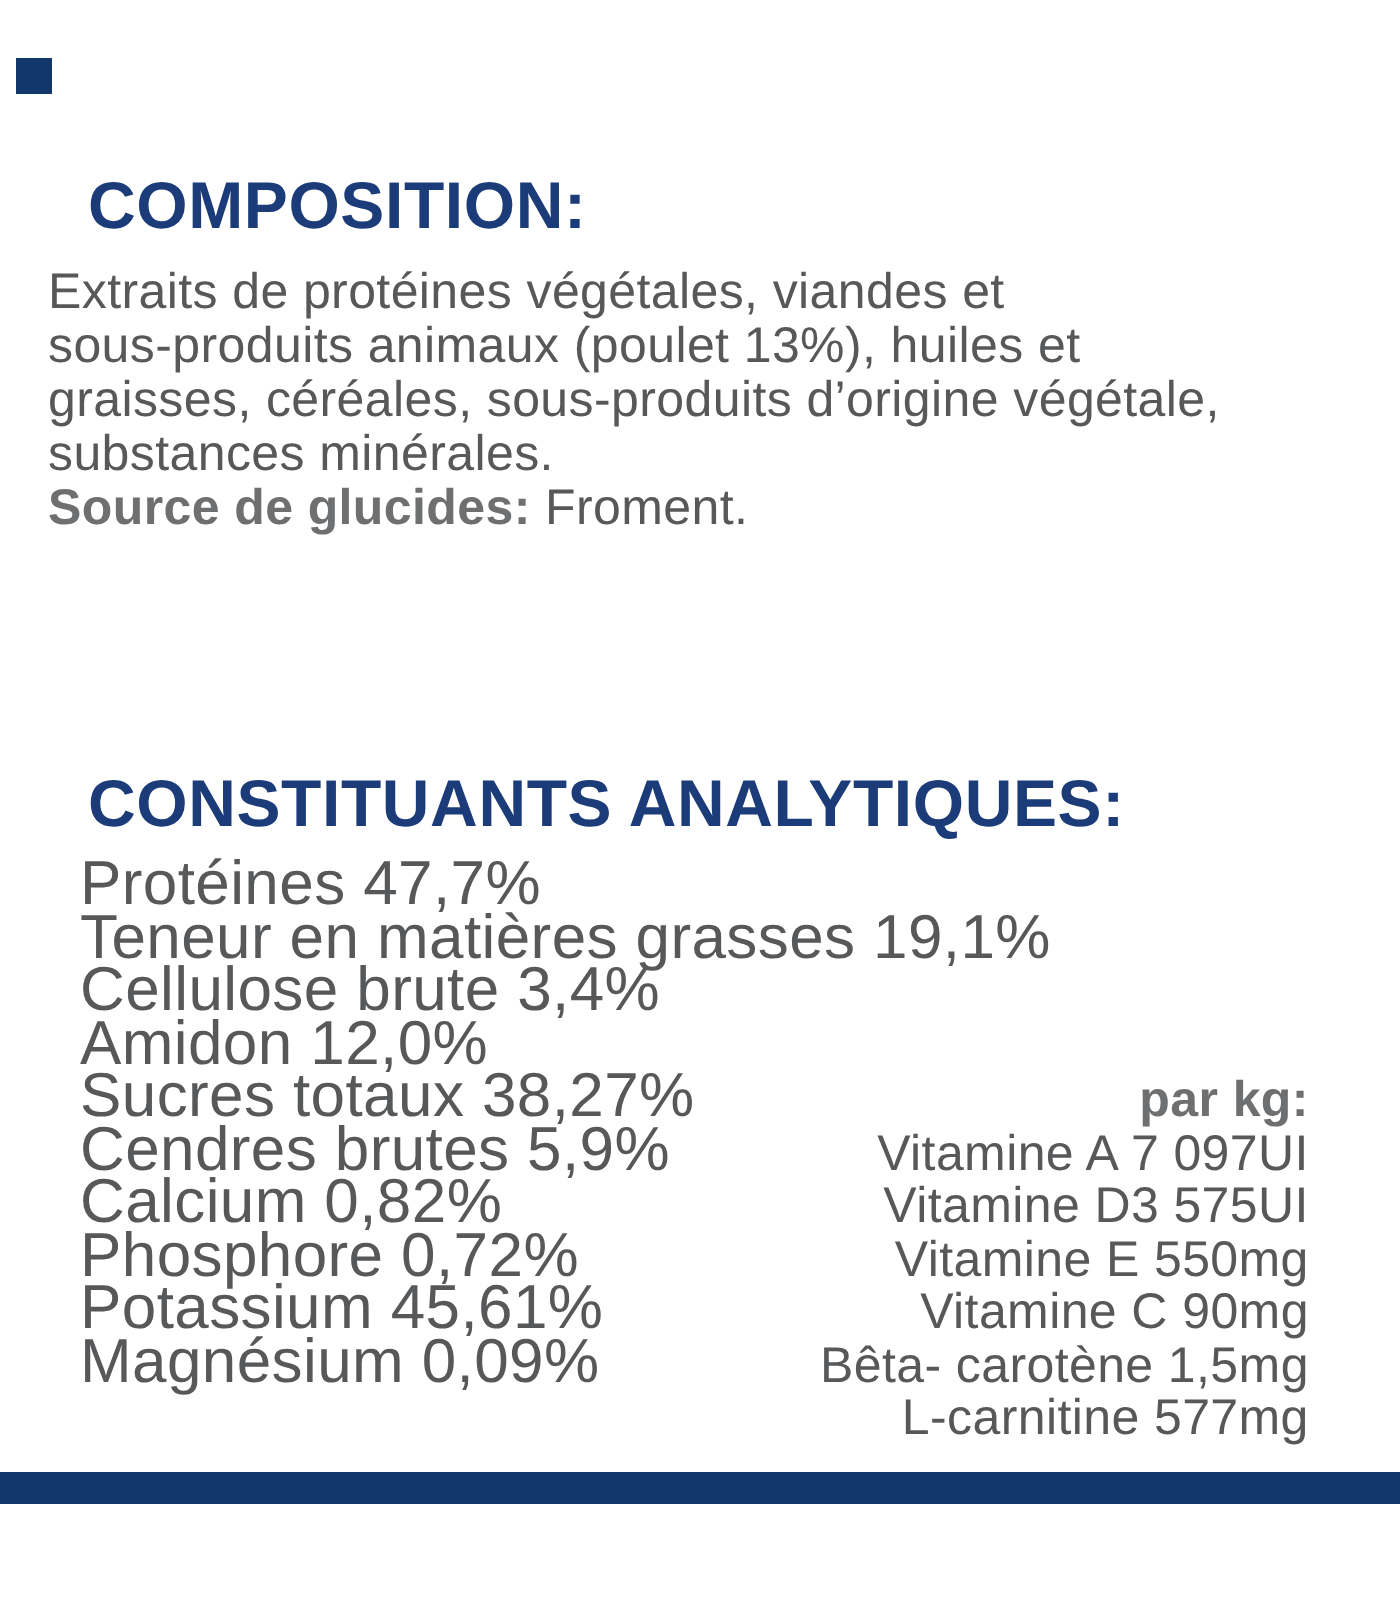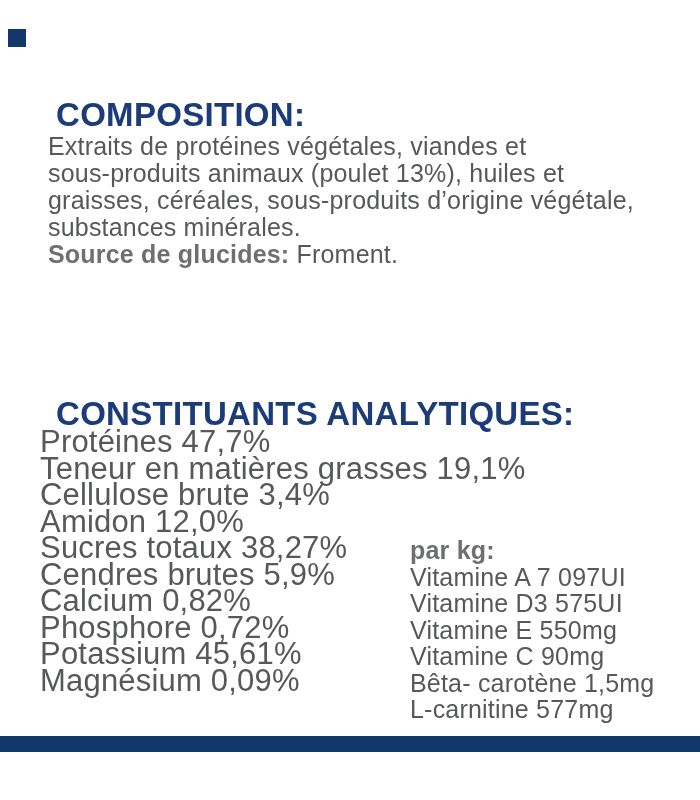--- a/index.html
+++ b/index.html
@@ -19,33 +19,33 @@
     position: absolute;
     left: 8px;
     top: 29px;
     width: 18px;
     height: 18px;
     background: #12386b;
   }
   .heading {
     position: absolute;
     left: 40px;
-    margin: 16px;
+    margin: 4px;
     font-size: 33px;
     line-height: 36px;
     font-weight: bold;
     letter-spacing: 0.3px;
     color: #1b3c78;
     white-space: nowrap;
   }
   .heading-composition { top: 81px; }
   .heading-analytical { top: 380px; }
   .para-block {
     position: absolute;
-    left: 48px;
+    left: 24px;
     top: 133px;
     font-size: 25px;
     line-height: 27px;
     color: #57585a;
     letter-spacing: 0.2px;
   }
   .para-block .line { white-space: nowrap; }
   .bold-label {
     font-weight: bold;
     color: #6e6f71;
@@ -63,20 +63,21 @@
   }
   .analytes-block .line { white-space: nowrap; }
   .perkg-block {
     position: absolute;
     left: 410px;
     top: 537px;
     font-size: 25px;
     line-height: 26.5px;
     color: #57585a;
     letter-spacing: 0.2px;
+    text-align: right;
   }
   .perkg-block .line { white-space: nowrap; }
   .bottom-bar {
     position: absolute;
     left: 0;
     top: 736px;
     width: 700px;
     height: 16px;
     background: #12386b;
   }

